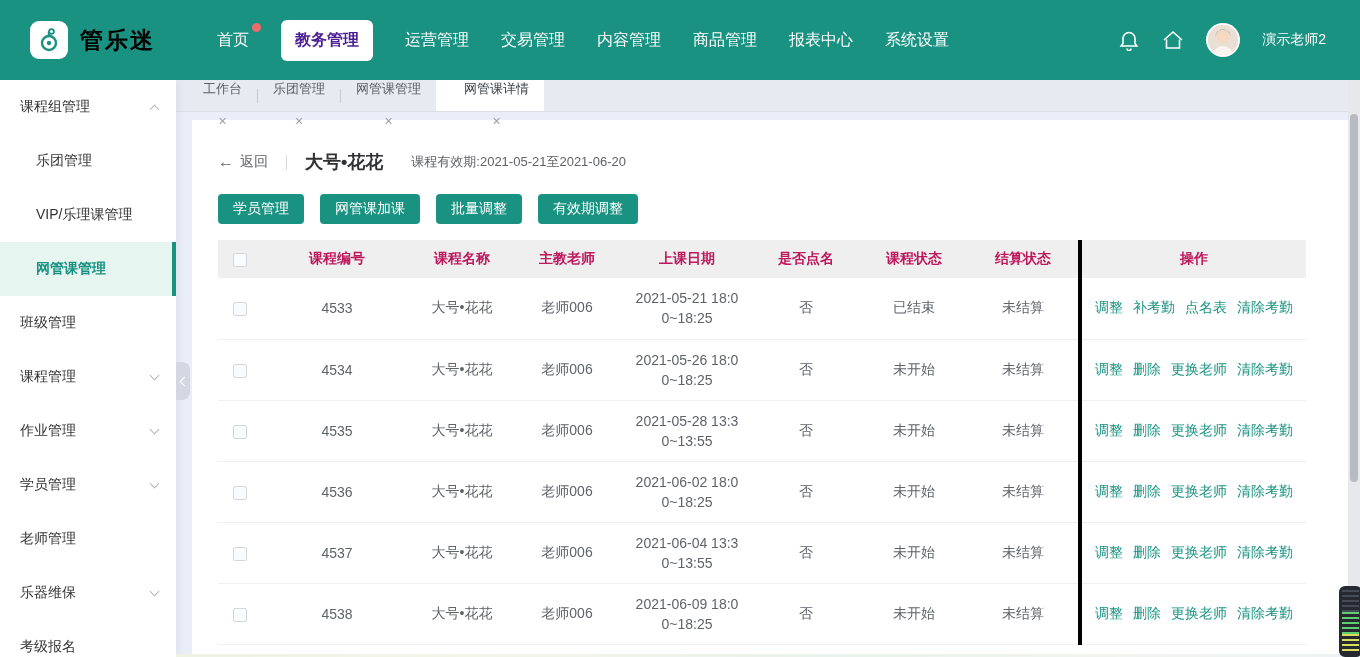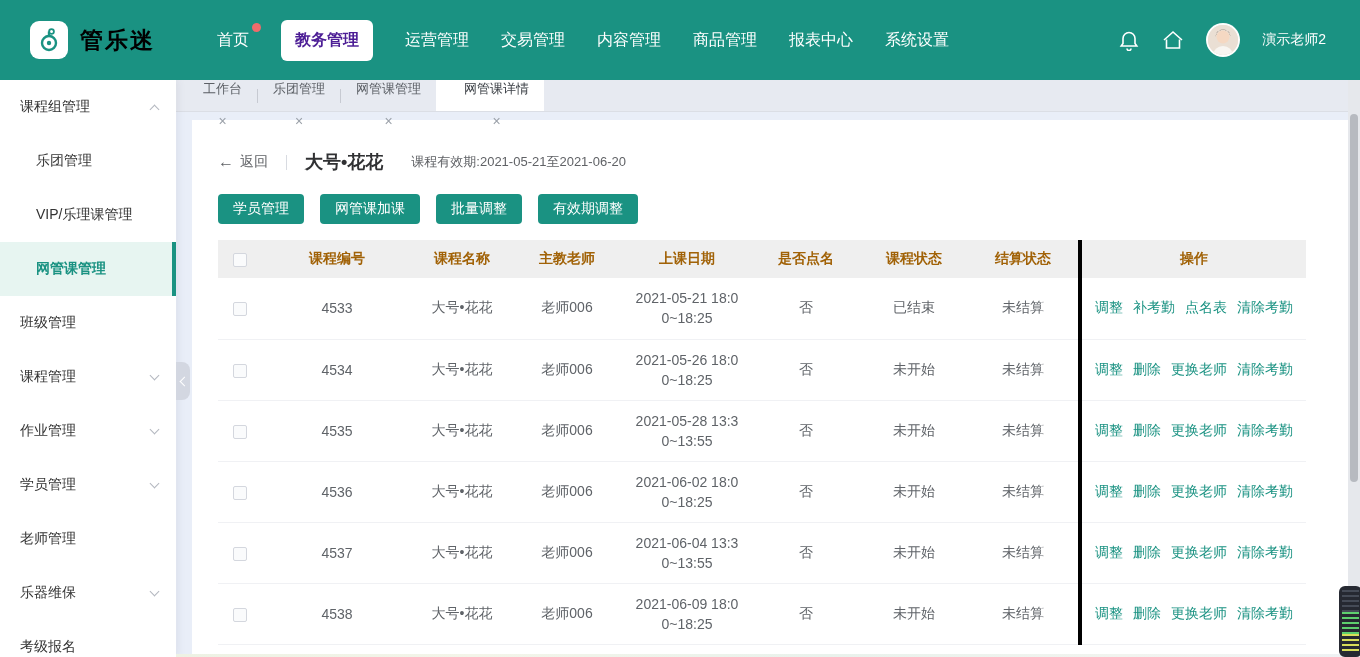--- a/index.html
+++ b/index.html
@@ -64,21 +64,21 @@
   .course-title { font-size:18px; font-weight:bold; color:#303133; }
   .course-validity { font-size:13px; color:#606266; margin-left:28px; }
   .toolbar { display:flex; gap:16px; margin:20px 0 0 26px; }
   .btn { background:#1a9282; color:#fff; border:none; border-radius:4px;
     height:30px; padding:0 15px; font-size:14px; cursor:pointer;
     font-family:inherit; display:flex; align-items:center; }
   
   .table-wrap { margin:16px 26px 0 26px; }
   table { width:1088px; border-collapse:collapse; table-layout:fixed;
     font-size:14px; color:#5f6368; }
-  thead th { background:#efefef; height:38px; font-weight:bold; color:#a16207;
+  thead th { background:#efefef; height:38px; font-weight:bold; color:#be185d;
     text-align:center; }
   tbody td { height:61px; text-align:center; border-bottom:1px solid #f0f1f4;
     background:#fff; }
   td.actions-cell, th.actions-col { border-left:4px solid #000000; }
   .cb { width:14px; height:14px; border:1px solid #d4d7de; border-radius:2px;
     display:inline-block; background:#fafbfc; cursor:pointer; vertical-align:middle; }
   .date-cell span { display:block; line-height:20px; }
   .actions-cell a { color:#1a9282; text-decoration:none; margin:0 5px;
     cursor:pointer; white-space:nowrap; }
   

